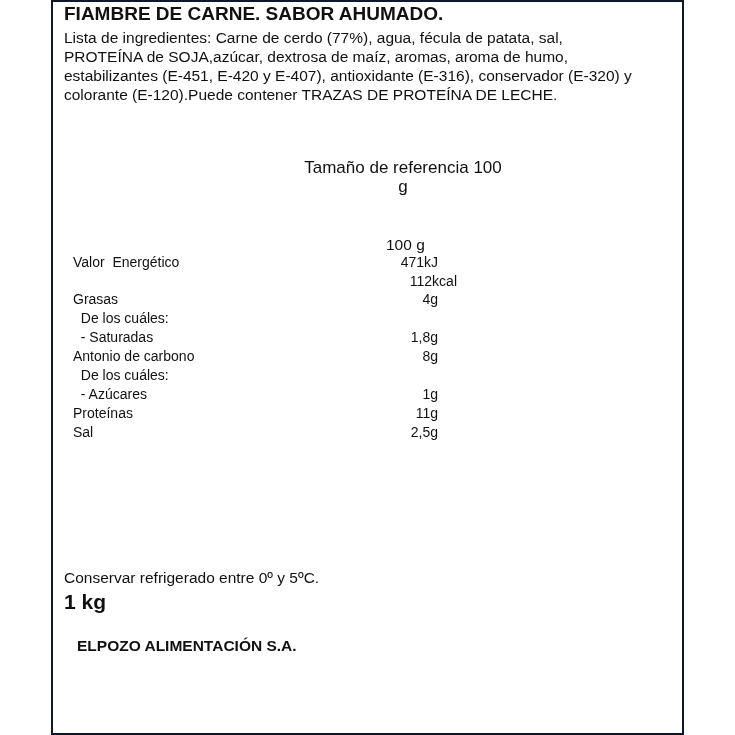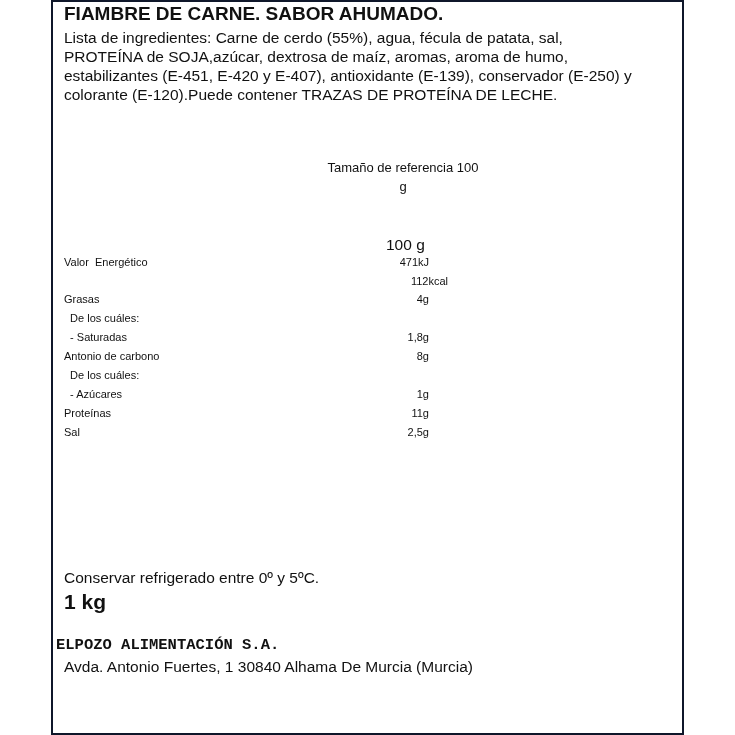--- a/index.html
+++ b/index.html
@@ -4,37 +4,37 @@
 <style>
   html, body { margin:0; padding:0; background:#ffffff; }
   body { width:735px; height:735px; position:relative; overflow:hidden;
          font-family:"Liberation Sans", sans-serif; color:#111111; }
   .label-box { position:absolute; left:51px; top:0px; width:629px; height:731px;
                border:2px solid #0f172a; box-sizing:content-box; }
   .t { position:absolute; white-space:nowrap; font-size:15.5px; line-height:19px;text-align:center; }
   .title { position:absolute; left:11px; top:0px; font-size:19px; font-weight:bold; line-height:24px; white-space:nowrap; }
   .ingredients { position:absolute; left:11px; top:26px; width:610px; font-size:15.5px; line-height:19px; }
   .ingredients div { white-space:nowrap; }
-  .ref { position:absolute; left:200px; top:156px; width:300px; text-align:center; font-size:13px; line-height:19px; }
-  .nut-row { position:absolute; left:11px; width:365px; height:19px; font-size:11px; line-height:19px; }
+  .ref { position:absolute; left:200px; top:156px; width:300px; text-align:center; font-size:17px; line-height:19px; }
+  .nut-row { position:absolute; left:20px; width:365px; height:19px; font-size:14px; line-height:19px; }
   .nut-name { position:absolute; left:0; top:0; white-space:nowrap; }
   .nut-val { position:absolute; right:0; top:0; white-space:nowrap; text-align:left; }
   .bold { font-weight:bold; }
 </style>
 </head>
 <body>
 
 <div class="label-box">
 
   <div class="title">FIAMBRE DE CARNE. SABOR AHUMADO.</div>
 
   <div class="ingredients">
-    <div>Lista de ingredientes: Carne de cerdo (55%), agua, fécula de patata, sal,</div>
+    <div>Lista de ingredientes: Carne de cerdo (77%), agua, fécula de patata, sal,</div>
     <div>PROTEÍNA de SOJA,azúcar, dextrosa de maíz, aromas, aroma de humo,</div>
-    <div>estabilizantes (E-451, E-420 y E-407), antioxidante (E-139), conservador (E-250) y</div>
+    <div>estabilizantes (E-451, E-420 y E-407), antioxidante (E-316), conservador (E-320) y</div>
     <div>colorante (E-120).Puede contener TRAZAS DE PROTEÍNA DE LECHE.</div>
   </div>
 
   <div class="ref">
     <div>Tamaño de referencia 100</div>
     <div>g</div>
   </div>
 
   <div class="t" style="left:333px; top:233px;">100 g</div>
 
@@ -78,16 +78,15 @@
     <div class="nut-row" style="top:421px;">
       <span class="nut-name">Sal</span>
       <span class="nut-val">2,5g</span>
     </div>
   </div>
 
   <div class="t" style="left:11px; top:566px;">Conservar refrigerado entre 0º y 5ºC.</div>
 
   <div class="t bold" style="left:11px; top:590px; font-size:21px;">1 kg</div>
 
-  <div class="t bold" style="left:3px; top:634px;font-family:Liberation Mono, monospace;">ELPOZO ALIMENTACIÓN S.A.</div>
-  <div class="t" style="left:11px; top:655px;">Avda. Antonio Fuertes, 1 30840 Alhama De Murcia (Murcia)</div>
+  <div class="t bold" style="left:24px; top:634px;">ELPOZO ALIMENTACIÓN S.A.</div>
 
 </div>
 
 </body></html>

